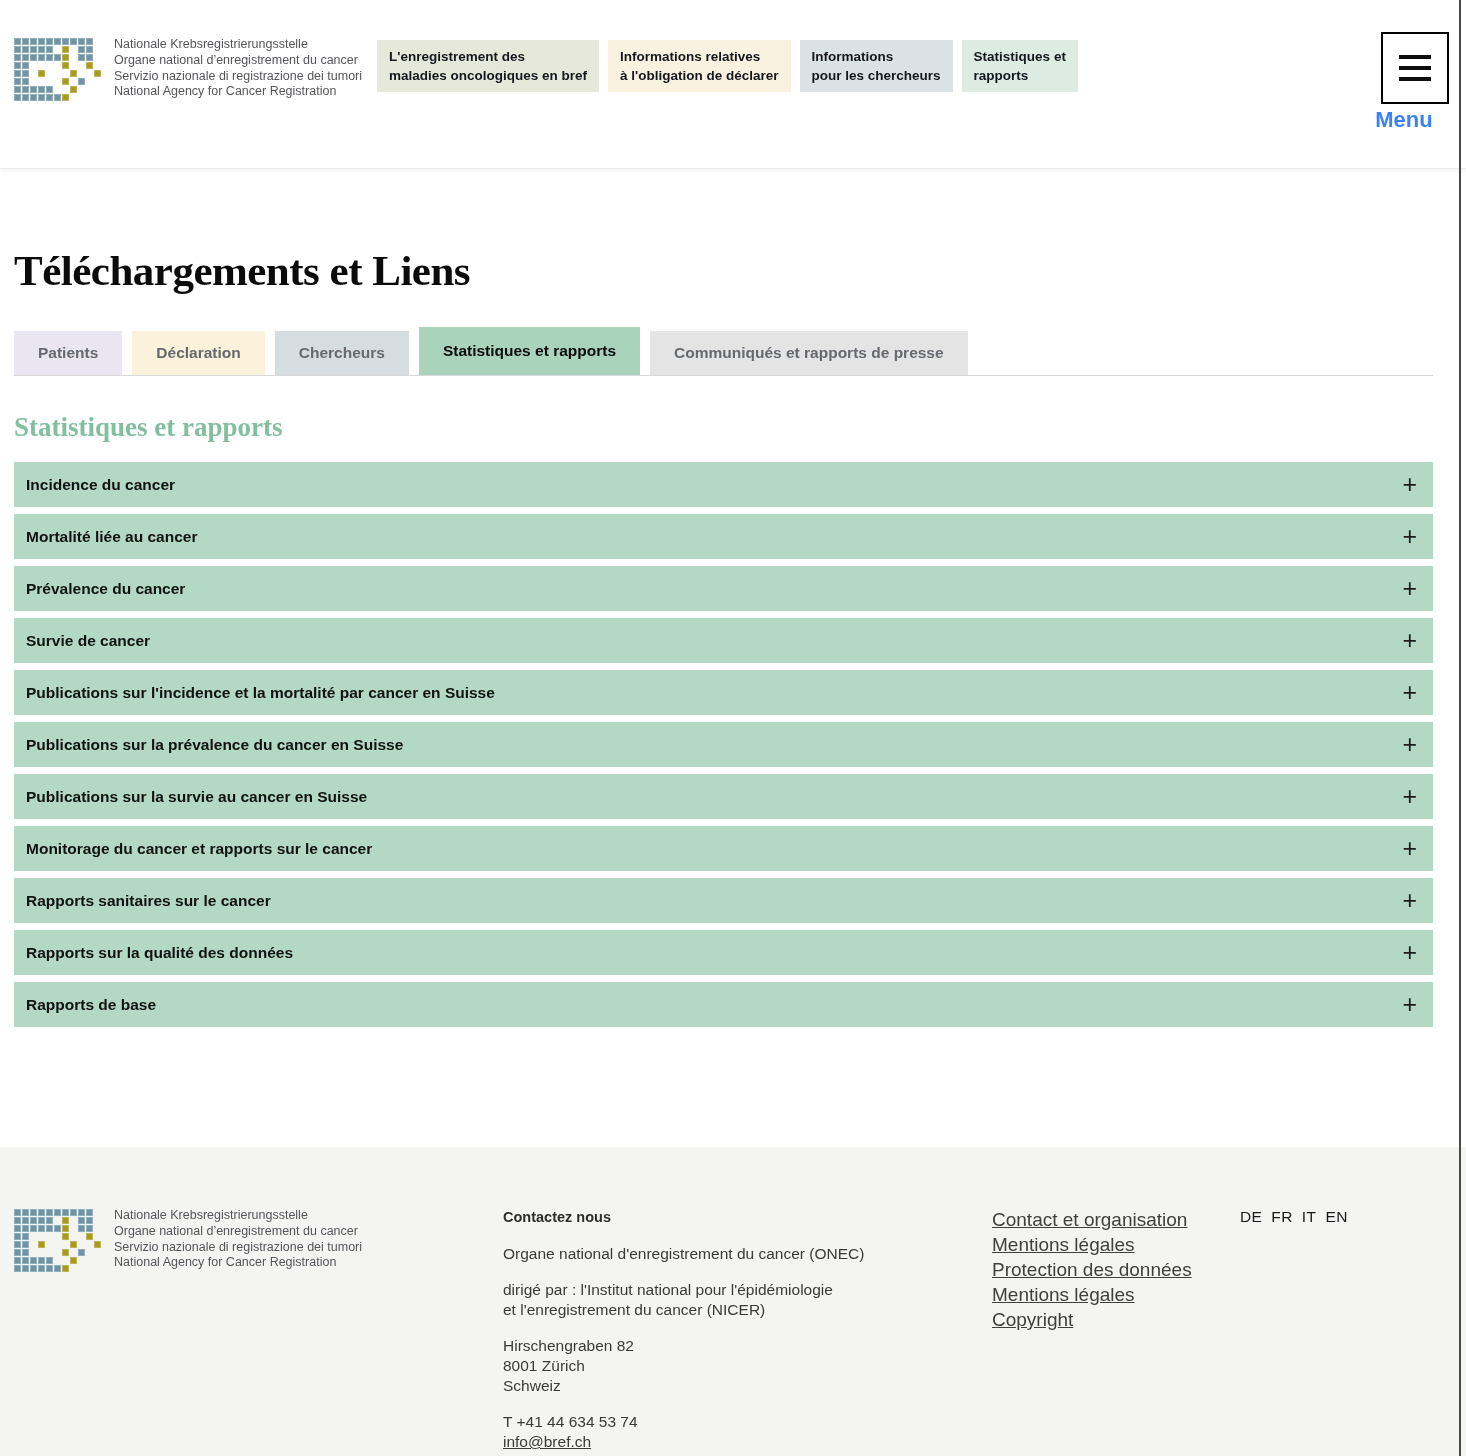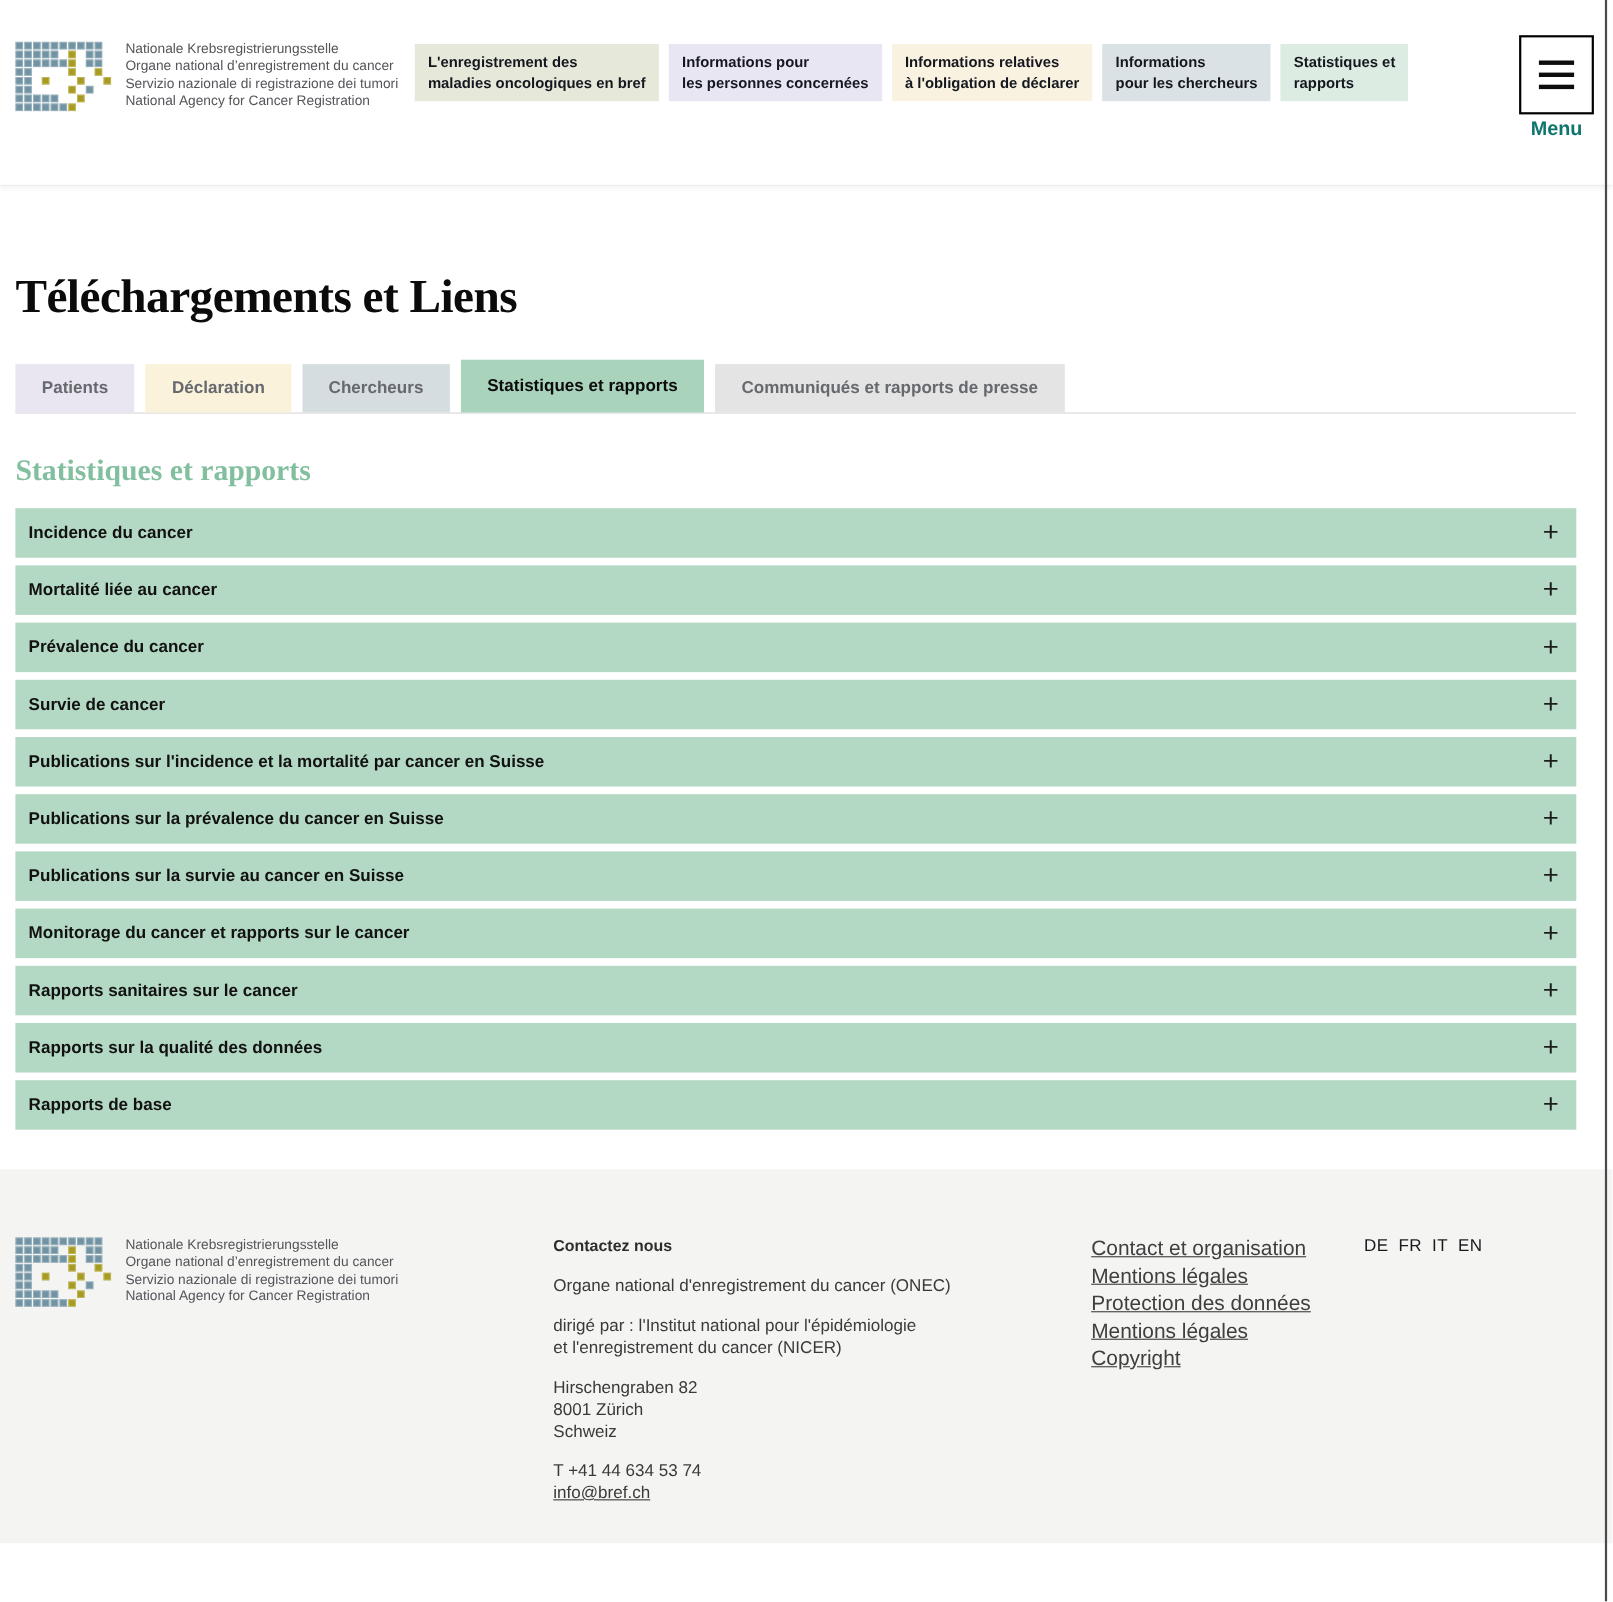--- a/index.html
+++ b/index.html
@@ -23,37 +23,37 @@
   .logo-cell.g { background:#a89b22; box-shadow:inset 0 0 0 1px rgba(255,255,255,0.25); }
   .logo-text { font-size:12.5px; line-height:15.8px; color:#55565a; padding-top:1px; }
 
   .nav { position:absolute; left:377px; top:40px; display:flex; gap:9px; }
   .nav-btn { height:52px; padding:0 12px; display:flex; flex-direction:column; justify-content:center;
     font-weight:bold; font-size:13.5px; line-height:19px; color:#15171f; cursor:pointer; border:none; text-align:left; }
 
   .menu-box { position:absolute; right:17px; top:32px; width:68px; height:72px; background:#fff;
     border:2px solid #000; display:flex; flex-direction:column; justify-content:center; align-items:center; gap:7px; cursor:pointer; }
   .menu-bar { width:32px; height:4px; background:#0d0d0d; }
-  .menu-label { position:absolute; right:17px; top:107px; width:68px; text-align:center;
-    font-weight:bold; font-size:18px; color:#0f766e; }
+  .menu-label { position:absolute; right:28px; top:107px; width:68px; text-align:center;
+    font-weight:bold; font-size:22px; color:#3b82f6; }
 
   
   .main { padding:0 33px 0 14px; }
   .page-title { margin:78px 0 0 0; font-family:"Liberation Serif", serif; font-weight:bold;
     font-size:43px; line-height:48px; color:#0b0b0b; letter-spacing:-0.5px; }
 
   .tabs { display:flex; gap:10px; align-items:flex-end; border-bottom:1px solid #d8d8d8; margin-top:32px; }
   .tab { height:44px; padding:0 24px; display:flex; align-items:center;
     font-weight:bold; font-size:15.5px; color:#66696e; cursor:pointer; white-space:nowrap; }
   .tab.active { height:48px; color:#0c0c0c; }
 
   .section-heading { margin:36px 0 20px 0; font-family:"Liberation Serif", serif; font-weight:bold;
     font-size:27px; line-height:30px; color:#82bf9e; }
 
-  .acc-list { margin:0 0 36px 0; }
+  .acc-list { margin:0 0 120px 0; }
   .acc-item { height:45px; margin-bottom:7px; background:#b3d8c3; display:flex; align-items:center;
     padding:0 16px 0 12px; cursor:pointer; }
   .acc-label { font-weight:bold; font-size:15.5px; color:#121212; }
   .acc-plus { margin-left:auto; font-size:25px; font-weight:400; color:#1c1c1c; line-height:1; }
 
   
   .footer { position:relative; background:#f4f4f3; height:340px; }
   .footer .logo-block { top:60px; }
   .footer-contact { position:absolute; left:503px; top:60px; font-size:15.5px; line-height:20px; color:#3a3a3a; width:420px; }
   .footer-contact .contact-heading { font-weight:bold; font-size:14.5px; color:#2d2d2d; margin:0 0 17px 0; }
@@ -185,24 +185,20 @@
         <div>Servizio nazionale di registrazione dei tumori</div>
         <div>National Agency for Cancer Registration</div>
       </div>
   </div>
 
   <nav class="nav">
       <button class="nav-btn" style="background: rgb(230, 233, 218);">
         <span>L'enregistrement des</span>
         <span>maladies oncologiques en bref</span>
       </button>
-      <button class="nav-btn" style="background: rgb(233, 230, 243);">
-        <span>Informations pour</span>
-        <span>les personnes concernées</span>
-      </button>
       <button class="nav-btn" style="background: rgb(249, 242, 224);">
         <span>Informations relatives</span>
         <span>à l'obligation de déclarer</span>
       </button>
       <button class="nav-btn" style="background: rgb(219, 226, 229);">
         <span>Informations</span>
         <span>pour les chercheurs</span>
       </button>
       <button class="nav-btn" style="background: rgb(221, 236, 226);">
         <span>Statistiques et</span>

